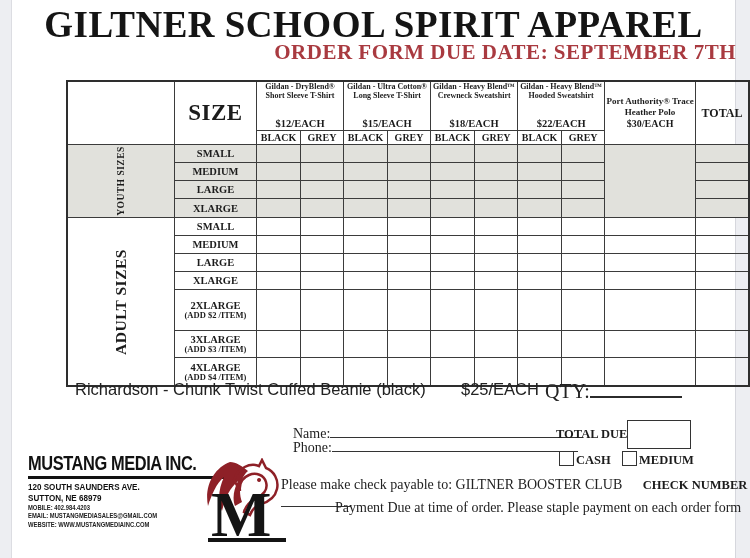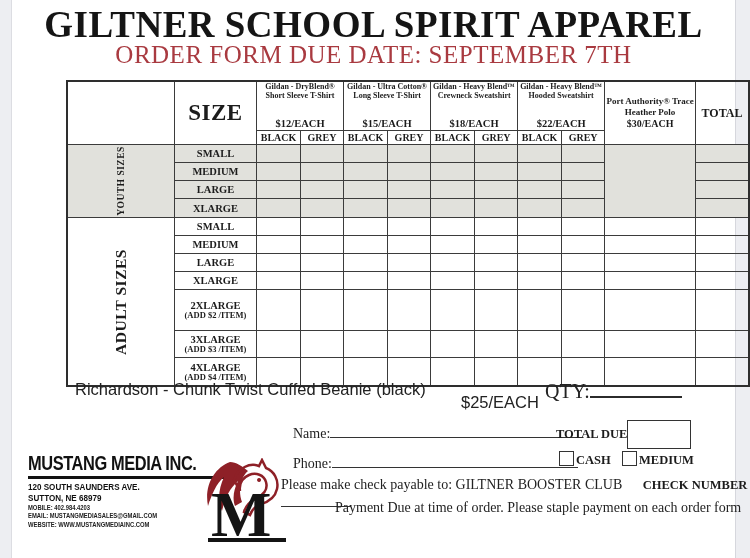--- a/index.html
+++ b/index.html
@@ -4,22 +4,22 @@
 <style>
   html,body{margin:0;padding:0;}
   body{font-family:"Liberation Serif",serif;background:#ffffff;}
   .page{position:relative;width:750px;height:558px;background:#ffffff;overflow:hidden;}
   .edge-strip{position:absolute;top:0;height:100%;background:#edeef2;}
   .edge-left{left:0;width:11px;border-right:1px solid #dcdde2;}
   .edge-right{right:0;width:14px;border-left:1px solid #d6d7dd;}
 
   .title{position:absolute;left:11px;right:14px;top:6px;text-align:center;
          font-weight:bold;font-size:37px;letter-spacing:.5px;color:#151515;line-height:1;}
-  .subtitle{position:absolute;left:11px;right:14px;top:42px;text-align:center;
-            font-weight:400;font-size:25px;letter-spacing:.5px;color:#a93a40;line-height:1;}
+  .subtitle{position:absolute;left:11px;right:14px;top:42px;text-align:right;
+            font-weight:700;font-size:21px;letter-spacing:.5px;color:#a93a40;line-height:1;}
 
   table.order{position:absolute;left:66px;top:80px;border-collapse:collapse;table-layout:fixed;}
   table.order td,table.order th{border:1px solid #3b3b3b;padding:0;margin:0;overflow:hidden;
         font-family:"Liberation Serif",serif;color:#1c1c1c;text-align:center;vertical-align:middle;}
   table.order{border:2px solid #2e2e2e;}
   th.product-head{font-size:8px;font-weight:bold;line-height:1.15;height:33px;}
   th.product-head .price{font-size:10.5px;display:block;margin-top:18px;}
   th.color-head{font-size:10px;font-weight:bold;height:13px;line-height:1;}
   th.size-head{font-size:23px;font-weight:bold;letter-spacing:.5px;}
   th.total-head{font-size:12px;font-weight:bold;}
@@ -30,21 +30,21 @@
   tr.youth td{background:#e1e1dc;}
   td.group-label{background:#ffffff;}
   tr.youth td.group-label{background:#e1e1dc;}
   td.blocked{background:#0b0b0b;}
   .vlabel{display:block;transform:rotate(-90deg);white-space:nowrap;font-weight:bold;}
   .vlabel.youth-l{font-size:9.5px;letter-spacing:.5px;}
   .vlabel.adult-l{font-size:15.5px;letter-spacing:.5px;}
 
   .beanie{position:absolute;left:75px;top:376px;width:620px;color:#222;}
   .beanie .bname{font-family:"Liberation Sans",sans-serif;font-size:16.5px;position:absolute;left:0;top:4px;}
-  .beanie .bprice{font-family:"Liberation Sans",sans-serif;font-size:16.5px;position:absolute;left:386px;top:4px;margin-top:13px;}
+  .beanie .bprice{font-family:"Liberation Sans",sans-serif;font-size:16.5px;position:absolute;left:386px;top:4px;}
   .beanie .bqty{font-family:"Liberation Serif",serif;font-weight:normal;font-size:20px;position:absolute;left:470px;top:0;}
   .beanie .qty-line{display:inline-block;width:92px;border-bottom:2px solid #2b2b2b;height:20px;}
 
   .fld{position:absolute;font-size:14px;color:#222;}
   .rule{display:inline-block;border-bottom:1px solid #333;height:13px;vertical-align:baseline;}
   .blab{font-weight:bold;font-size:12.5px;color:#1c1c1c;}
   .box{position:absolute;border:1.5px solid #333;background:#fff;}
   .cbox{display:inline-block;width:13px;height:13px;border:1.5px solid #333;vertical-align:-2px;margin-right:2px;background:#fff;}
   .note-line{position:absolute;font-size:14px;color:#222;}
   .turnin{position:absolute;font-weight:bold;font-size:15.5px;color:#1c1c1c;}
@@ -276,21 +276,21 @@
     <span class="bprice">$25/EACH</span>
     <span class="bqty"><span>QTY:</span><span class="qty-line"></span></span>
   </div>
 
   <div class="fld" style="left:293px;top:424px;">
     <span>Name:</span><span class="rule" style="width:252px;"></span>
   </div>
   <div class="fld blab" style="left:556px;top:427px;">TOTAL DUE:</div>
   <div class="box" style="left:627px;top:420px;width:62px;height:27px;"></div>
 
-  <div class="fld" style="left:293px;top:454px;">
+  <div class="fld" style="left:293px;top:438px;">
     <span>Phone:</span><span class="rule" style="width:246px;"></span>
   </div>
   <div class="fld blab" style="left:559px;top:451px;">
     <span class="cbox"></span><span>CASH</span>
   </div>
   <div class="fld blab" style="left:622px;top:451px;">
     <span class="cbox"></span><span>MEDIUM</span>
   </div>
 
   <div class="fld" style="left:281px;top:477px;">

